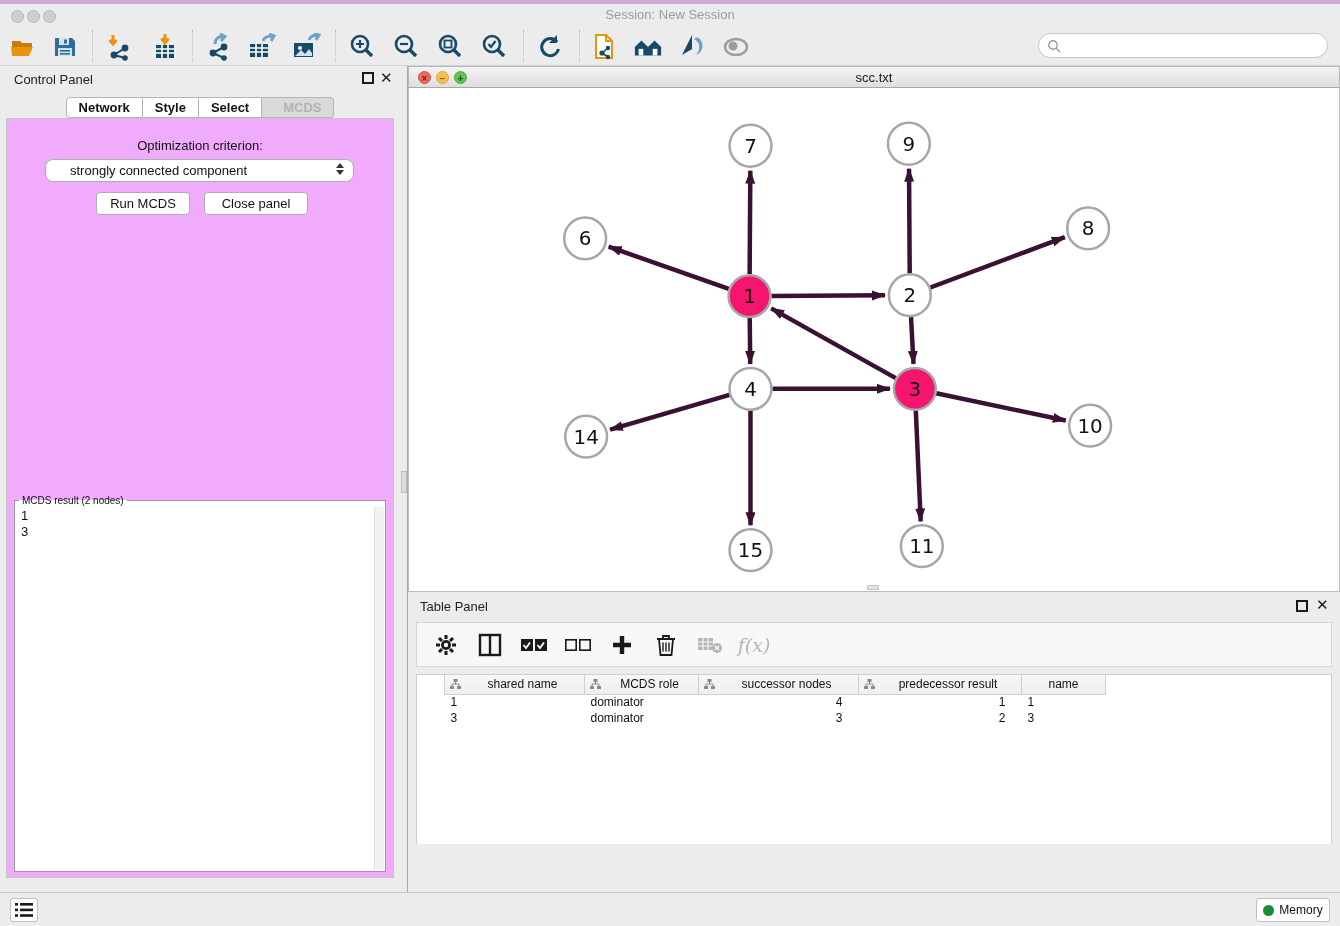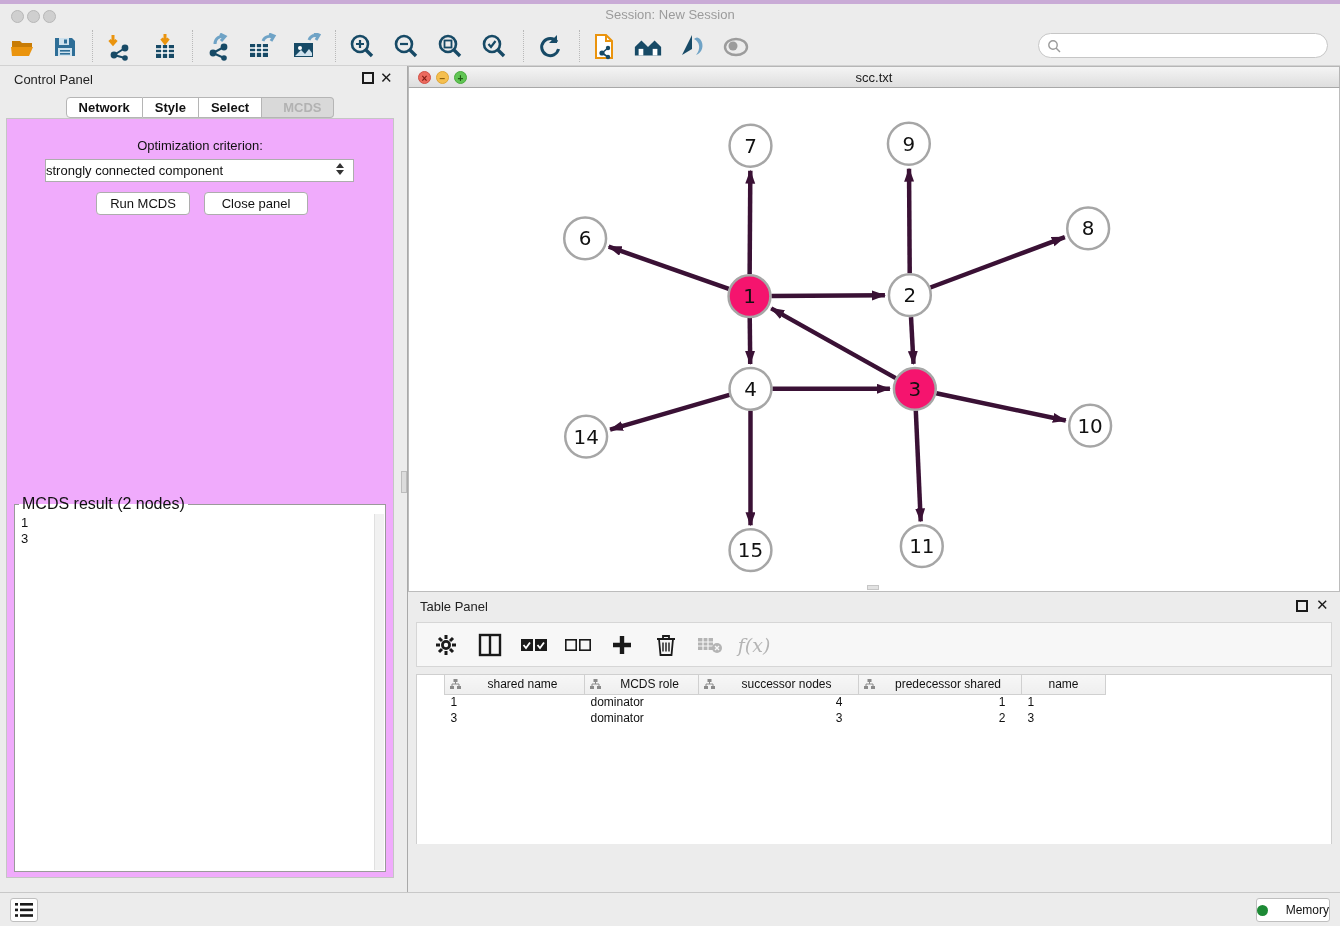--- a/index.html
+++ b/index.html
@@ -41,34 +41,34 @@
     font-size:13px; font-weight:bold; color:#111; padding:2px 12px 0;
     text-align:center; cursor:default; }
   .tab:first-child { border-left-width:1px; border-radius:4px 0 0 4px; }
   .cp-tabs .tab:last-child { border-radius:0 4px 4px 0;padding-left:21px; }
   .tab.selected { background:#d9d9d9; color:#b2b2b2; }
   .cp-body { position:absolute; left:6px; top:52px; width:388px; height:760px;
     background:#f0abfc; border:1px solid #c5c5c5; }
   .opt-label { position:absolute; left:0; right:0; top:19px; text-align:center;
     font-size:13px; color:#111; }
   .combo { position:absolute; left:38px; top:40px; width:309px; height:23px;
-    background:#fff; border:1px solid #adadad; border-radius:0; font-size:13px;
-    color:#111; display:flex; align-items:center; padding-left:0; cursor:default; }
+    background:#fff; border:1px solid #adadad; border-radius:8px; font-size:13px;
+    color:#111; display:flex; align-items:center; padding-left:24px; cursor:default; }
   .combo .arrows { position:absolute; right:9px; top:3px; display:flex;
     flex-direction:column; gap:2px; }
   .combo .arrows i { width:0; height:0; border-left:4px solid transparent;
     border-right:4px solid transparent; }
   .combo .arrows i.up { border-bottom:5px solid #333; }
   .combo .arrows i.dn { border-top:5px solid #333; }
   .cp-btn { position:absolute; top:73px; height:23px; background:#fff;
     border:1px solid #adadad; border-radius:4px; font-size:13px; color:#111;
     font-family:"Liberation Sans",sans-serif; cursor:default; }
   .mcds-result { position:absolute; left:7px; top:376px; width:372px; height:377px;
     border:1px solid #9a9a9a; background:#fff; }
-  .mcds-result legend { font-size:16px; color:#111; margin-left:4px; padding:0 3px;
+  .mcds-result legend { font-size:10px; color:#111; margin-left:4px; padding:0 3px;
     background:transparent; }
   .mcds-lines { position:absolute; left:6px; top:2px; font-size:13px; color:#111;
     line-height:16px; }
   .mcds-scroll { position:absolute; right:1px; top:1px; bottom:1px; width:10px;
     background:#f1f1f1; border-left:1px solid #e0e0e0; }
 
   
   .v-splitter { position:absolute; left:400px; top:66px; width:8px; height:826px;
     background:#ececec; border-right:1px solid #a9a9a9; }
   .v-handle { position:absolute; left:1px; top:405px; width:6px; height:22px;
@@ -120,21 +120,21 @@
   .tp-tabs .tab:first-child { border-radius:6px 0 0 6px; }
   .tp-tabs .tab:last-child { border-radius:0 6px 6px 0; }
 
   
   .statusbar { position:absolute; left:0; top:892px; width:1340px; height:34px;
     background:#ececec; border-top:1px solid #c8c8c8; }
   .sb-btn { position:absolute; top:5px; height:24px; background:#fff;
     border:1px solid #bfbfbf; border-radius:3px; display:flex; align-items:center;
     justify-content:center; cursor:default; }
   .sb-list { left:10px; width:28px; }
-  .sb-memory { right:10px; width:74px; gap:5px; font-size:12px; color:#111;justify-content:space-between; }
+  .sb-memory { right:10px; width:74px; gap:5px; font-size:12px; color:#111; }
   .mem-dot { width:11px; height:11px; border-radius:50%; background:#1d8a35; }
 </style>
 </head>
 <body>
 
 <div class="titlebar">
   <span class="tl-dot" style="left:11px"></span>
   <span class="tl-dot" style="left:27px"></span>
   <span class="tl-dot" style="left:43px"></span>
   <div class="title">Session: New Session</div>
@@ -472,21 +472,21 @@
                 <path d="M5.5 3v2M2 7V5h7v2" stroke="#8a8a8a" fill="none"></path>
               </svg>
             <span>successor nodes</span></th>
           <th>
             <svg class="th-tree" width="11" height="11" viewBox="0 0 11 11">
                 <rect x="3.5" y="0" width="4" height="3" fill="#8a8a8a"></rect>
                 <rect x="0" y="7" width="4" height="3" fill="#8a8a8a"></rect>
                 <rect x="7" y="7" width="4" height="3" fill="#8a8a8a"></rect>
                 <path d="M5.5 3v2M2 7V5h7v2" stroke="#8a8a8a" fill="none"></path>
               </svg>
-            <span>predecessor shared</span></th>
+            <span>predecessor result</span></th>
           <th style="padding-left:4px">
             <span>name</span></th>
           <th style="background:#fff;border:none"></th>
         </tr>
       </thead>
       <tbody>
           <tr>
             <td class="col0">1</td>
             <td class="col1">dominator</td>
             <td class="col2">4</td>

